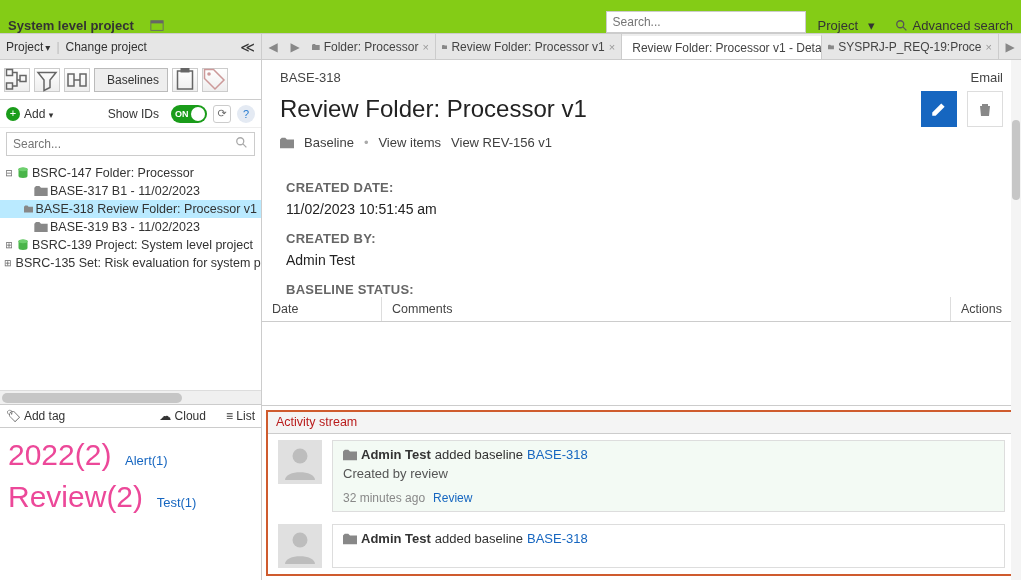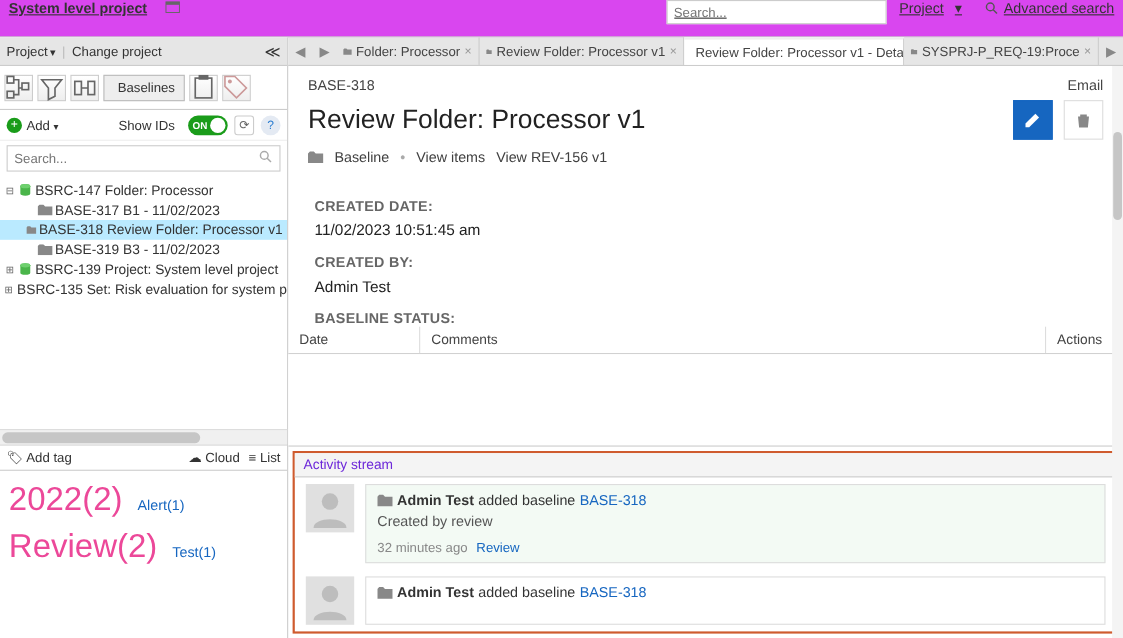--- a/index.html
+++ b/index.html
@@ -1,17 +1,17 @@
 <!DOCTYPE html>
 <html><head>
 <meta charset="utf-8">
 <style>
 * { box-sizing: border-box; margin: 0; padding: 0; font-family: Arial, Helvetica, sans-serif; }
 html, body { width: 1021px; height: 580px; overflow: hidden; background: #fff; font-size: 13px; color: #333; }
-.topbar { height: 34px; background: #d946ef; border-bottom: 1px solid #ccc; display: flex; align-items: flex-start; padding: 0 8px; text-decoration: underline; }
+.topbar { height: 34px; background: #84cc16; border-bottom: 1px solid #ccc; display: flex; align-items: flex-end; padding: 0 8px; }
 .topbar .title { font-weight: bold; margin-right: 12px; }
 .topbar .spacer { flex: 1; }
 .topbar .search { width: 200px; height: 22px; border: 1px solid #ccc; background: #fff; padding: 0 6px; font-size: 12px; }
 .topbar .proj { margin-left: 6px; font-size: 13px; padding: 0 6px; display: flex; align-items: center; cursor: pointer; }
 .topbar .adv { margin-left: 10px; font-size: 13px; display: flex; align-items: center; cursor: pointer; }
 .ico { display: inline-block; width: 14px; height: 14px; margin: 0 4px; }
 .ico svg { width: 100%; height: 100%; }
 
 .body { display: flex; height: calc(580px - 34px); }
 .sidebar { width: 262px; border-right: 1px solid #ccc; display: flex; flex-direction: column; background: #fff; }
@@ -38,21 +38,21 @@
 .tree { flex: 0 0 auto; padding: 4px 0; font-size: 12.5px; height: 230px; overflow: hidden; }
 .tree .row { display:flex; align-items:center; height:18px; padding:0 4px; white-space:nowrap; cursor: default;}
 .tree .row.sel { background: #baeaff; }
 .tree .tw { width:10px; text-align:center; color:#666; font-size:9px; cursor:pointer; user-select:none;}
 .tree .db { width:14px; height:12px; margin: 0 2px; }
 .tree .fold { width:14px; height:10px; margin: 0 2px; }
 .tree .ind { display:inline-block; }
 .hscroll { height:14px; background:#f0f0f0; border-top:1px solid #ddd; position:relative;}
 .hscroll .thumb{position:absolute;left:2px;top:2px;height:10px;width:180px;background:#c6c6c6;border-radius:5px;}
 .tag-tools { height:24px; border-top:1px solid #ccc; border-bottom:1px solid #ccc; display:flex; align-items:center; padding:0 6px; font-size:12px;}
-.tag-tools .right{margin-left:auto;display:flex;gap:8px;align-items:flex-end;}
+.tag-tools .right{margin-left:auto;display:flex;gap:20px;align-items:flex-end;}
 .tags { padding: 6px 8px; }
 .tagbig { font-size: 30px; color: #ec4899; margin: 4px 4px 4px 0; display:inline-block; cursor:pointer;}
 .tagsmall { font-size: 13px; color: #1666c0; display:inline-block; margin:0 6px; cursor:pointer;}
 
 .main { flex:1; display:flex; flex-direction:column; min-width:0; }
 .tabs { height:26px; background:#e6e6e6; border-bottom:1px solid #ccc; display:flex; align-items:stretch; }
 .tabnav { width:22px; display:flex; align-items:center; justify-content:center; color:#888; cursor:pointer; font-size:12px;}
 .tab { display:flex; align-items:center; padding:0 6px; border-right:1px solid #ccc; font-size:12px; color:#444; max-width:200px; white-space:nowrap; overflow:hidden; cursor:pointer;}
 .tab.active { background:#fff; border-top:2px solid #eee; }
 .tab .x { margin-left:4px; color:#999; font-size:11px; cursor:pointer;}
@@ -71,21 +71,21 @@
 .crumb a{color:#404040;cursor:pointer;}
 .details { padding: 4px 24px 0; }
 .dlabel { font-size:13px;font-weight:bold;color:#666;letter-spacing:.02em;margin-top:14px;}
 .dval { font-size:14px;color:#222;margin-top:6px;}
 .sig-head { height:26px;background:#f4f4f4;border-top:1px solid #ccc;border-bottom:1px solid #ccc;display:flex;align-items:center;padding:0 10px;font-size:13px;color:#444; margin-top:10px;}
 .sig-head .addsig{margin-left:auto;display:flex;align-items:center;gap:4px;cursor:pointer;}
 .sig-cols { height:26px;display:flex;align-items:stretch;border-bottom:1px solid #ccc;font-size:12.5px;color:#444;}
 .sig-cols div{padding:5px 10px;border-right:1px solid #ddd;}
 .sig-body { height:94px;background:#fff;border-bottom:1px solid #ccc;}
 .act-wrap { margin:4px;border:2px solid #cf5b2e; }
-.act-head { height:22px;background:#f4f4f4;border-bottom:1px solid #ccc;padding:3px 8px;font-size:12.5px;color:#6d28d9;}
+.act-head { height:22px;background:#f4f4f4;border-bottom:1px solid #ccc;padding:3px 8px;font-size:12.5px;color:#b91c1c;}
 .act-item { display:flex;gap:10px;padding:6px 10px;font-size:13px;}
 .avatar { width:44px;height:44px;background:#e0e0e0;display:flex;align-items:center;justify-content:center;}
 .avatar svg{fill:#bdbdbd;}
 .act-body { flex:1;border:1px solid #ddd;background:#f3faf4;padding:6px 10px;}
 .act-body.plain{background:#fff;}
 .act-line1{display:flex;align-items:center;gap:4px;}
 .act-line1 .ficon{width:14px;height:12px;}
 .act-line1 b{font-weight:bold;}
 .act-line1 .link{color:#1666c0;cursor:pointer;}
 .act-line2{color:#555;margin-top:4px;}

